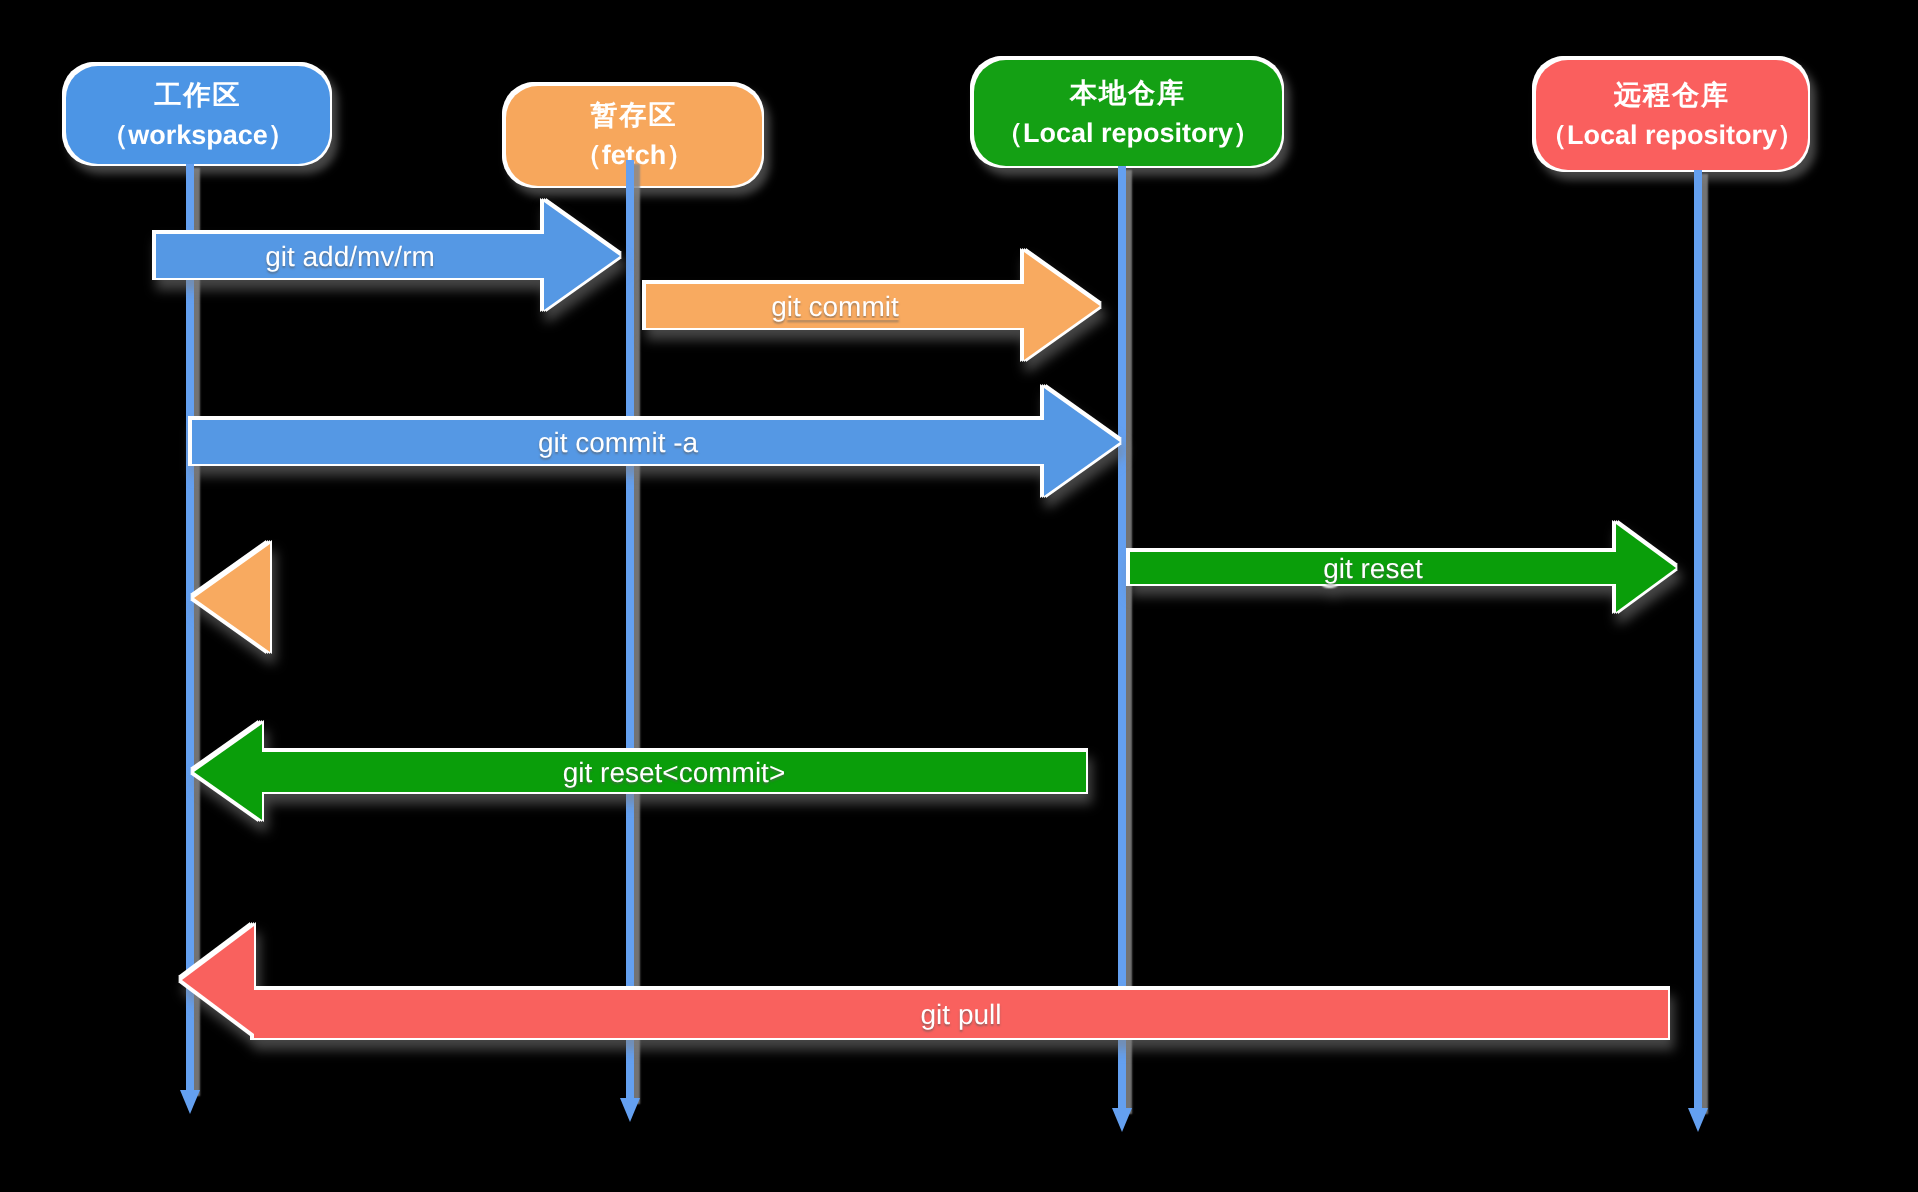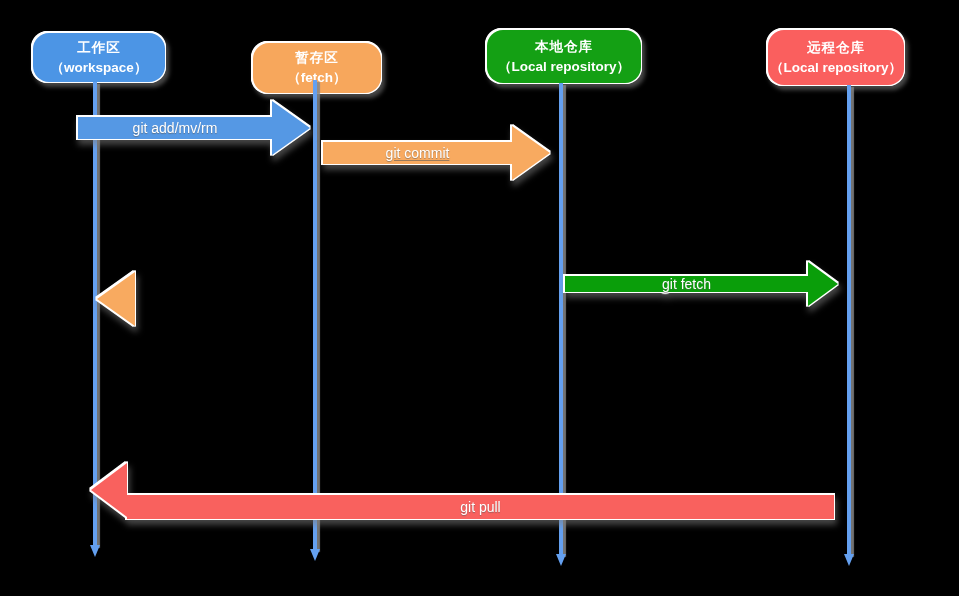--- a/index.html
+++ b/index.html
@@ -137,32 +137,44 @@
     <div class="head"></div>
   </div>
 
   <div class="arrow right c-orange" id="a1">
     <div class="body">
       <span class="lbl">git commit</span>
     </div>
     <div class="head"></div>
   </div>
 
+  <div class="arrow right c-blue" id="a2">
+    <div class="body">
+      <span class="lbl">git commit -a</span>
+    </div>
+    <div class="head"></div>
+  </div>
 
   <div class="arrow right c-green" id="a3">
     <div class="body">
-      <span class="lbl">git fetch</span>
+      <span class="lbl">git reset</span>
     </div>
     <div class="head"></div>
   </div>
 
   <div class="arrow left c-orange" id="a4">
     <div class="head"></div>
   </div>
 
+  <div class="arrow left c-green" id="a5">
+    <div class="head"></div>
+    <div class="body">
+      <span class="lbl">git reset&lt;commit&gt;</span>
+    </div>
+  </div>
 
 
   <div class="arrow left c-red" id="a7">
     <div class="head"></div>
     <div class="body">
       <span class="lbl">git pull</span>
     </div>
   </div>
 
 </div>

